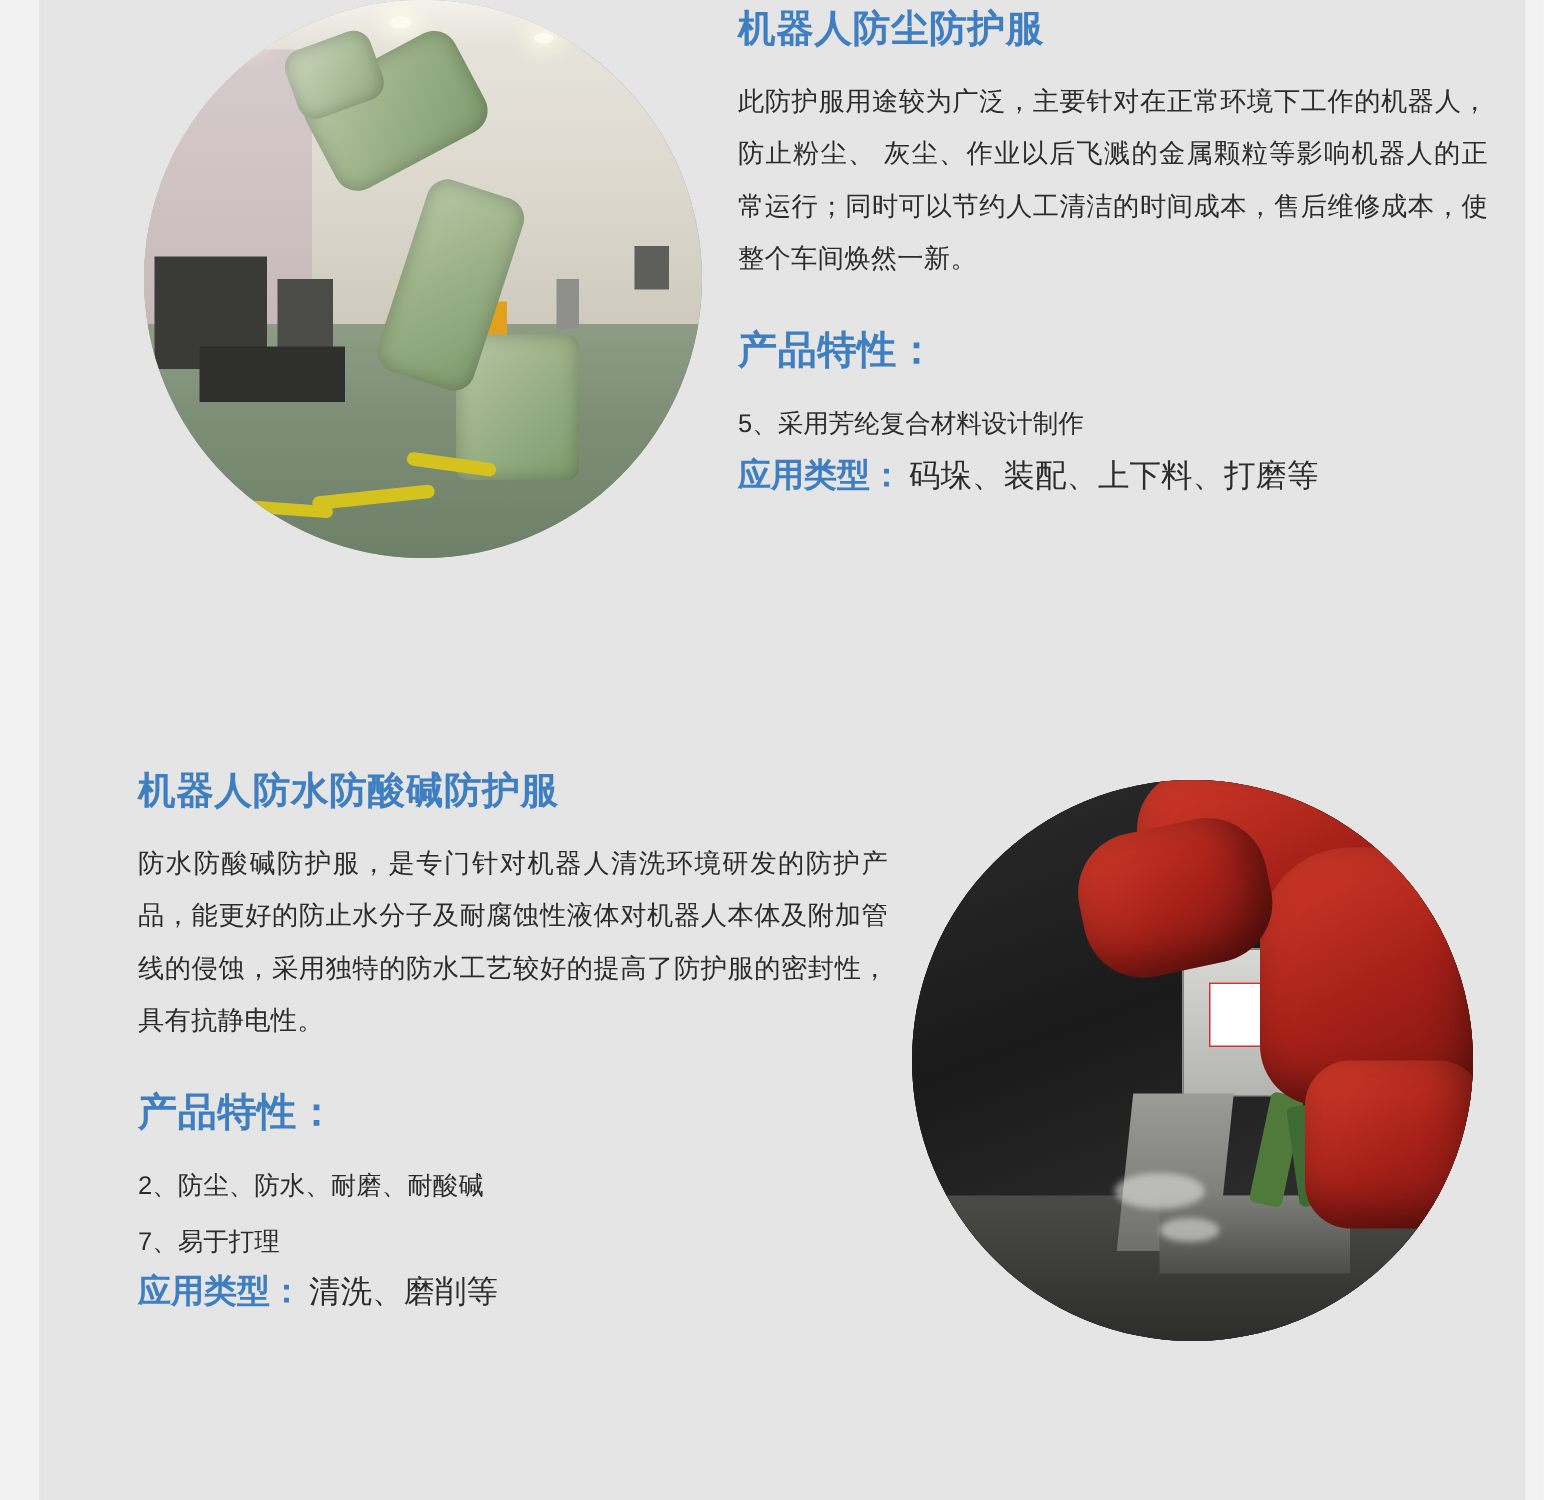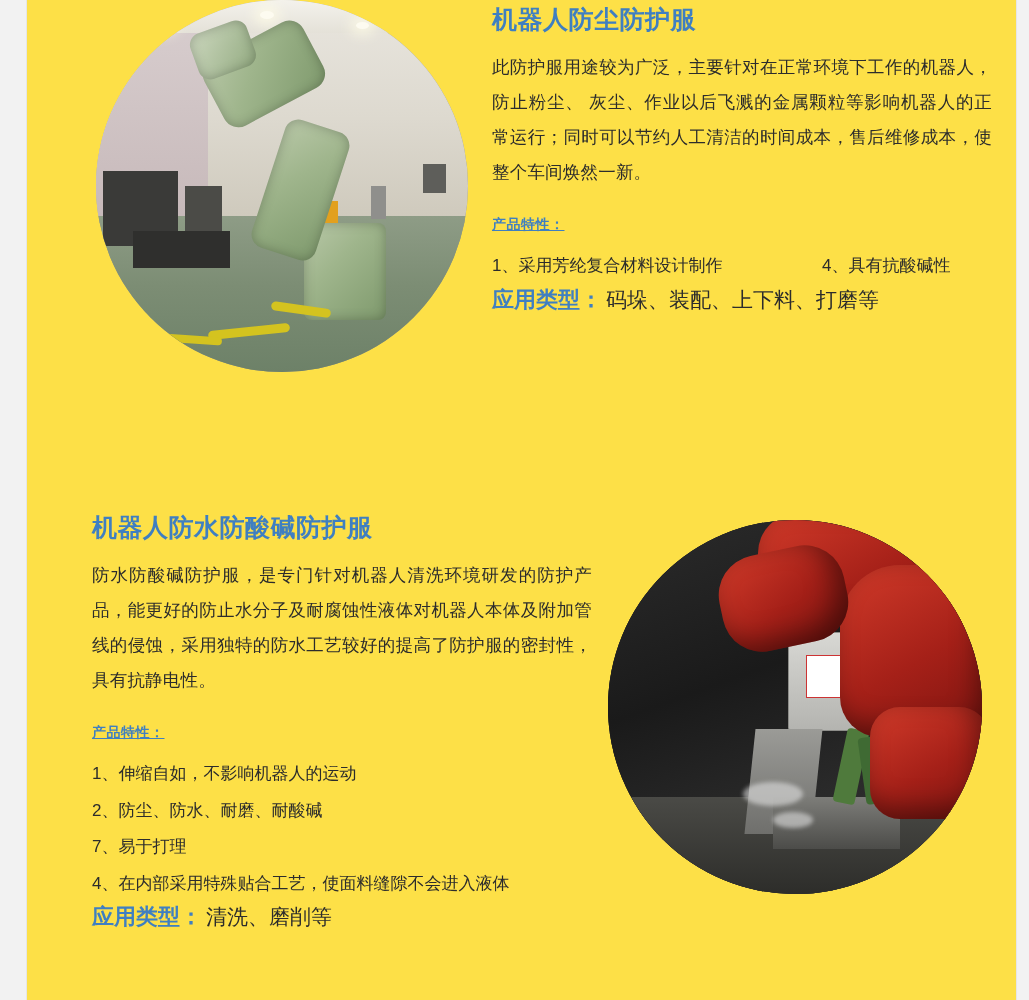--- a/index.html
+++ b/index.html
@@ -12,21 +12,21 @@
     height: 1000px;
     font-family: "Liberation Sans", "DejaVu Sans", sans-serif;
     color: #222;
     overflow: hidden;
     position: relative;
   }
   .page {
     position: relative;
     width: 1029px;
     height: 1000px;
-    background: #fde047;
+    background: #e5e5e5;
     box-sizing: border-box;
   }
   
   .edge-left {
     position: absolute;
     left: 0; top: 0;
     width: 26px; height: 1000px;
     background: #f2f2f2;
     border-right: 1px solid #e6e6e6;
   }
@@ -85,25 +85,24 @@
   p.body {
     margin: 0;
     font-size: 17.5px;
     line-height: 2.0;
     color: #2c2c2c;
     text-align: justify;
     letter-spacing: 0.2px;
   }
   h3.sub {
     margin: 26px 0 14px 0;
-    font-size: 14px;
+    font-size: 26px;
     font-weight: bold;
     color: #3f7fc1;
     letter-spacing: 0.5px;
-    text-decoration: underline;
   }
   .features {
     position: relative;
   }
   .feat-col {
     display: inline-block;
     vertical-align: top;
   }
   .feat {
     font-size: 17px;
@@ -247,23 +246,22 @@
     </div>
 
     <div class="text">
       <h2 class="title">机器人防尘防护服</h2>
       <p class="body">此防护服用途较为广泛，主要针对在正常环境下工作的机器人，防止粉尘、 灰尘、作业以后飞溅的金属颗粒等影响机器人的正常运行；同时可以节约人工清洁的时间成本，售后维修成本，使整个车间焕然一新。</p>
 
       <h3 class="sub">产品特性：</h3>
 
       <div class="features">
         <div class="feat-col" style="width:330px;">
-          <div class="feat">1、采用芳纶复合材料设计制作</div>
+          <div class="feat">5、采用芳纶复合材料设计制作</div>
         </div><div class="feat-col" style="width:165px;">
-          <div class="feat">4、具有抗酸碱性</div>
         </div>
       </div>
 
       <div class="apply">
         <span class="lbl">应用类型：</span><span class="val">码垛、装配、上下料、打磨等</span>
       </div>
     </div>
   </div>
 
   <div class="section sec2">
@@ -291,24 +289,22 @@
     </div>
 
     <div class="text">
       <h2 class="title">机器人防水防酸碱防护服</h2>
       <p class="body">防水防酸碱防护服，是专门针对机器人清洗环境研发的防护产品，能更好的防止水分子及耐腐蚀性液体对机器人本体及附加管线的侵蚀，采用独特的防水工艺较好的提高了防护服的密封性，具有抗静电性。</p>
 
       <h3 class="sub">产品特性：</h3>
 
       <div class="features">
         <div class="feat-col" style="width:500px;">
-          <div class="feat">1、伸缩自如，不影响机器人的运动</div>
           <div class="feat">2、防尘、防水、耐磨、耐酸碱</div>
           <div class="feat">7、易于打理</div>
-          <div class="feat">4、在内部采用特殊贴合工艺，使面料缝隙不会进入液体</div>
         </div>
       </div>
 
       <div class="apply">
         <span class="lbl">应用类型：</span><span class="val">清洗、磨削等</span>
       </div>
     </div>
   </div>
 
 </div>

